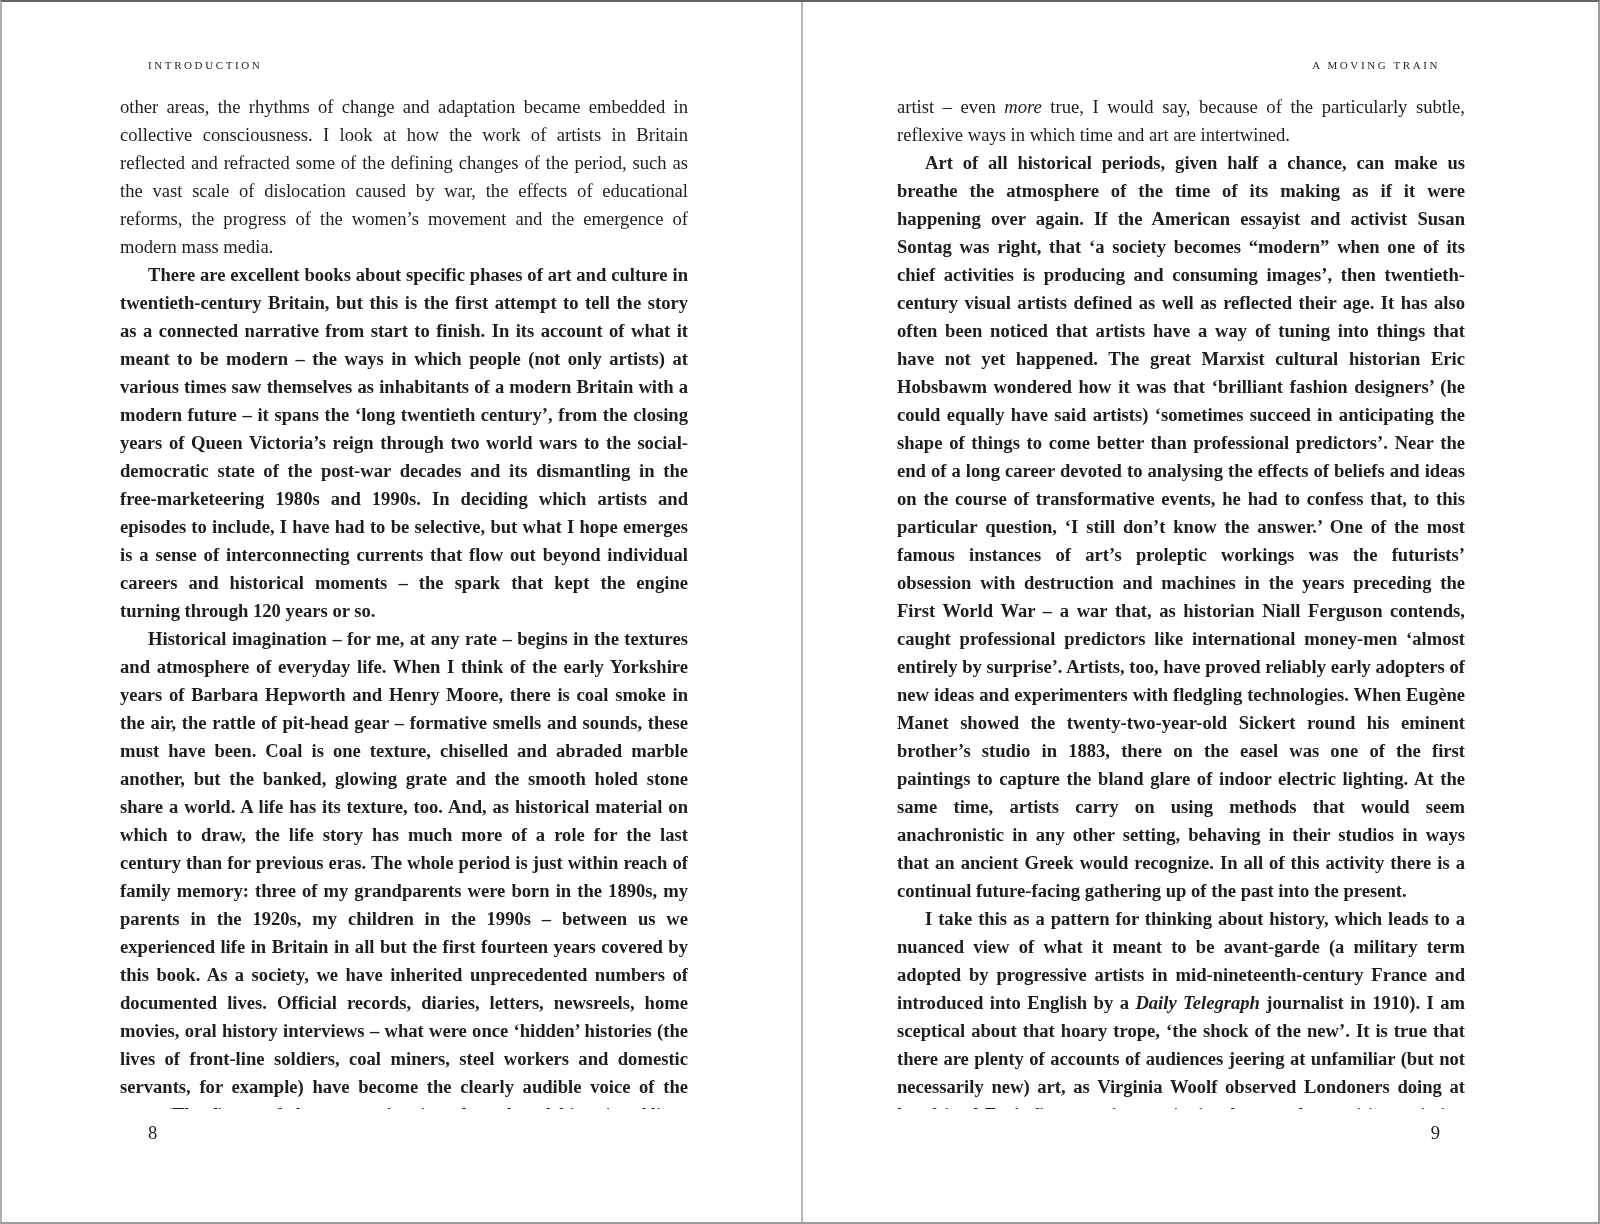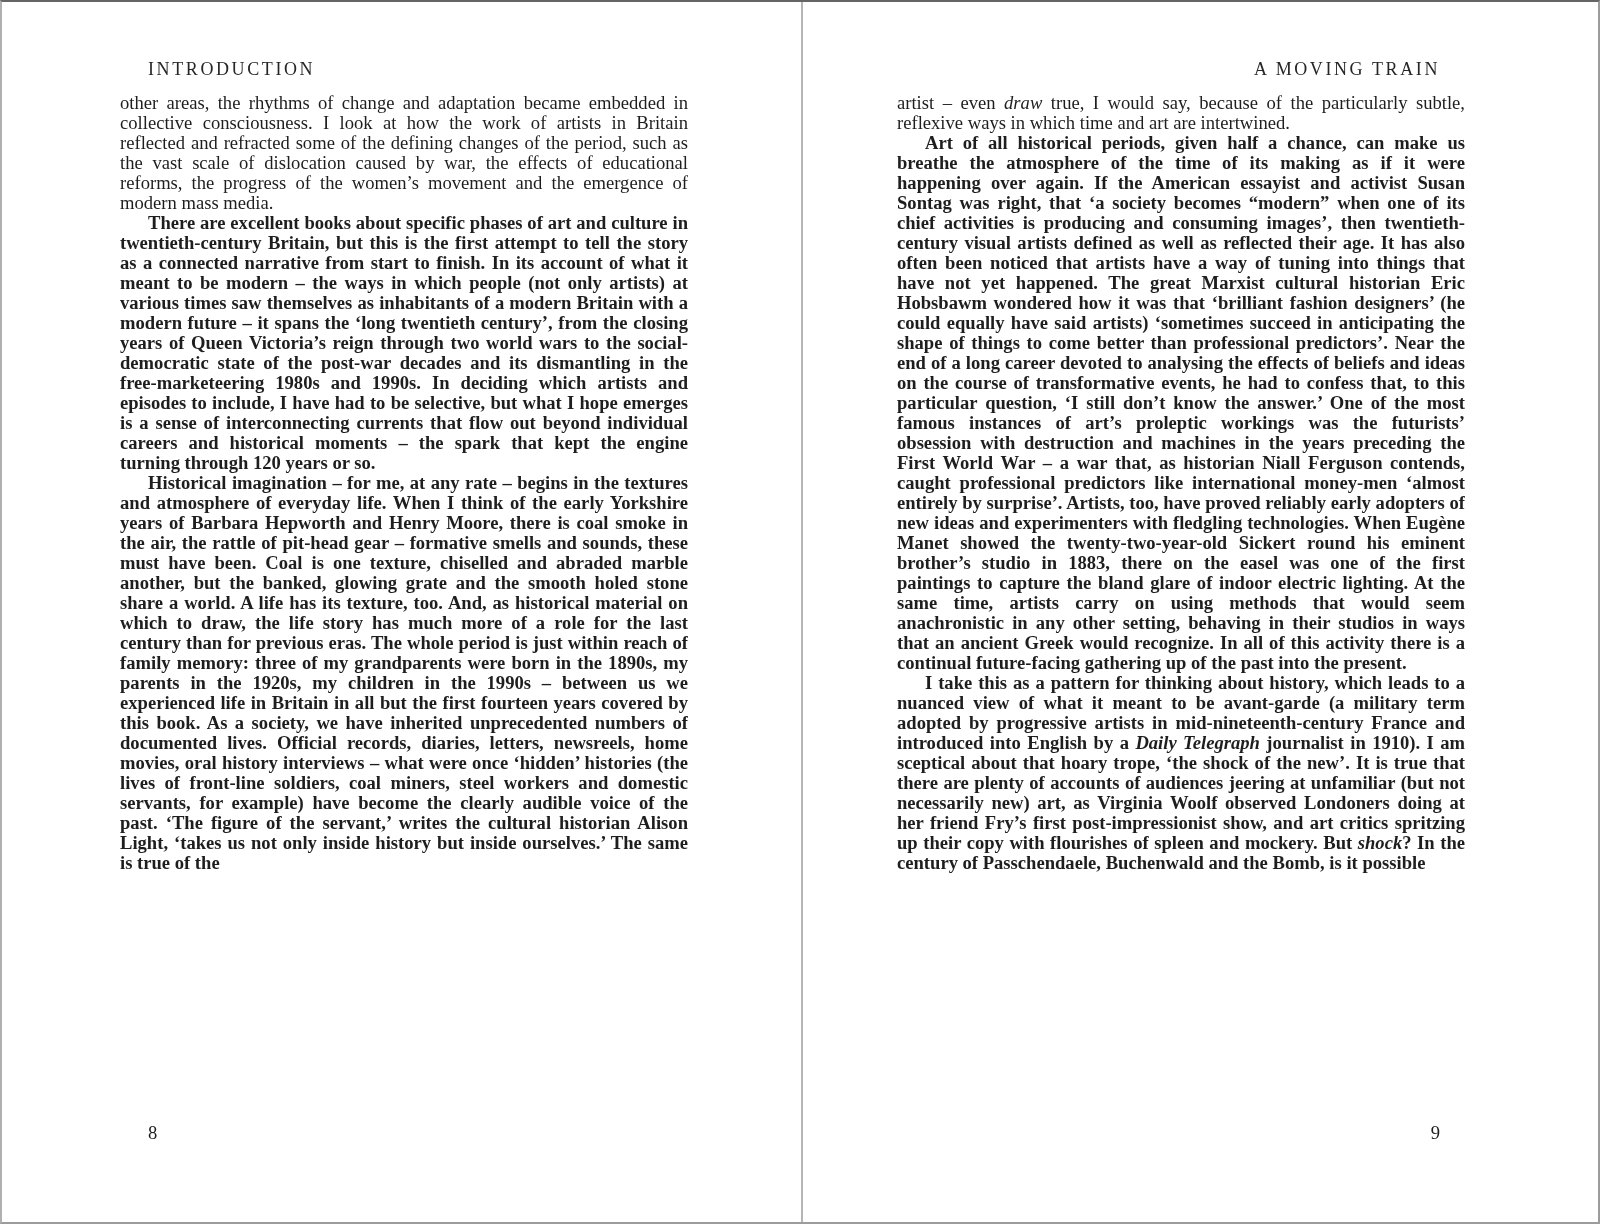--- a/index.html
+++ b/index.html
@@ -25,28 +25,28 @@
     width: 2px; background: #b5b5b5;
   }
   .page { position: absolute; top: 0; height: 100%; width: 800px; }
   .page--left  { left: 0; }
   .page--right { left: 800px; }
   .col { position: absolute; top: 0; height: 100%; width: 568px; }
   .page--left  .col { left: 118px; }
   .page--right .col { left: 95px; }
   .running-header {
     margin-top: 57px; height: 19px;
-    font-size: 18px; letter-spacing: 2.6px;
+    font-size: 11px; letter-spacing: 2.6px;
     color: #262626; white-space: nowrap;
   }
   .page--left  .running-header { padding-left: 28px; }
   .page--right .running-header { text-align: right; padding-right: 25px; }
   .body-text {
     margin-top: 15px;
-    font-size: 18.6px; line-height: 20px;
+    font-size: 18.6px; line-height: 28px;
     text-align: justify; text-justify: inter-word;
     max-height: 1016px; overflow: hidden;
     color: #1e1e1e;
   }
   .body-text p { margin: 0; }
   .body-text p.indent { text-indent: 28px; font-weight: bold; }
   .page-num {
     position: absolute; top: 1120px;
     font-size: 18.6px; color: #1e1e1e;
   }
@@ -67,21 +67,21 @@
           <p class="indent">Historical imagination – for me, at any rate – begins in the textures and atmosphere of everyday life. When I think of the early Yorkshire years of Barbara Hepworth and Henry Moore, there is coal smoke in the air, the rattle of pit-head gear – formative smells and sounds, these must have been. Coal is one texture, chiselled and abraded marble another, but the banked, glowing grate and the smooth holed stone share a world. A life has its texture, too. And, as historical material on which to draw, the life story has much more of a role for the last century than for previous eras. The whole period is just within reach of family memory: three of my grandparents were born in the 1890s, my parents in the 1920s, my children in the 1990s – between us we experienced life in Britain in all but the first fourteen years covered by this book. As a society, we have inherited unprecedented numbers of documented lives. Official records, diaries, letters, newsreels, home movies, oral history interviews – what were once ‘hidden’ histories (the lives of front-line soldiers, coal miners, steel workers and domestic servants, for example) have become the clearly audible voice of the past. ‘The figure of the servant,’ writes the cultural historian Alison Light, ‘takes us not only inside history but inside ourselves.’ The same is true of the</p>
         </div>
       <div class="page-num">8</div>
     </div>
   </div>
 
   <div class="page page--right">
     <div class="col">
       <div class="running-header">A MOVING TRAIN</div>
       <div class="body-text">
-          <p class="">artist – even <i>draw</i> true, I would say, because of the particularly subtle, reflexive ways in which time and art are intertwined.</p>
+          <p class="">artist – even <i>more</i> true, I would say, because of the particularly subtle, reflexive ways in which time and art are intertwined.</p>
           <p class="indent">Art of all historical periods, given half a chance, can make us breathe the atmosphere of the time of its making as if it were happening over again. If the American essayist and activist Susan Sontag was right, that ‘a society becomes “modern” when one of its chief activities is producing and consuming images’, then twentieth-century visual artists defined as well as reflected their age. It has also often been noticed that artists have a way of tuning into things that have not yet happened. The great Marxist cultural historian Eric Hobsbawm wondered how it was that ‘brilliant fashion designers’ (he could equally have said artists) ‘sometimes succeed in anticipating the shape of things to come better than professional predictors’. Near the end of a long career devoted to analysing the effects of beliefs and ideas on the course of transformative events, he had to confess that, to this particular question, ‘I still don’t know the answer.’ One of the most famous instances of art’s proleptic workings was the futurists’ obsession with destruction and machines in the years preceding the First World War – a war that, as historian Niall Ferguson contends, caught professional predictors like international money-men ‘almost entirely by surprise’. Artists, too, have proved reliably early adopters of new ideas and experimenters with fledgling technologies. When Eugène Manet showed the twenty-two-year-old Sickert round his eminent brother’s studio in 1883, there on the easel was one of the first paintings to capture the bland glare of indoor electric lighting. At the same time, artists carry on using methods that would seem anachronistic in any other setting, behaving in their studios in ways that an ancient Greek would recognize. In all of this activity there is a continual future-facing gathering up of the past into the present.</p>
           <p class="indent">I take this as a pattern for thinking about history, which leads to a nuanced view of what it meant to be avant-garde (a military term adopted by progressive artists in mid-nineteenth-century France and introduced into English by a <i>Daily Telegraph</i> journalist in 1910). I am sceptical about that hoary trope, ‘the shock of the new’. It is true that there are plenty of accounts of audiences jeering at unfamiliar (but not necessarily new) art, as Virginia Woolf observed Londoners doing at her friend Fry’s first post-impressionist show, and art critics spritzing up their copy with flourishes of spleen and mockery. But <i>shock</i>? In the century of Passchendaele, Buchenwald and the Bomb, is it possible</p>
         </div>
       <div class="page-num">9</div>
     </div>
   </div>
 
   <div class="divider"></div>
 </div>
 

